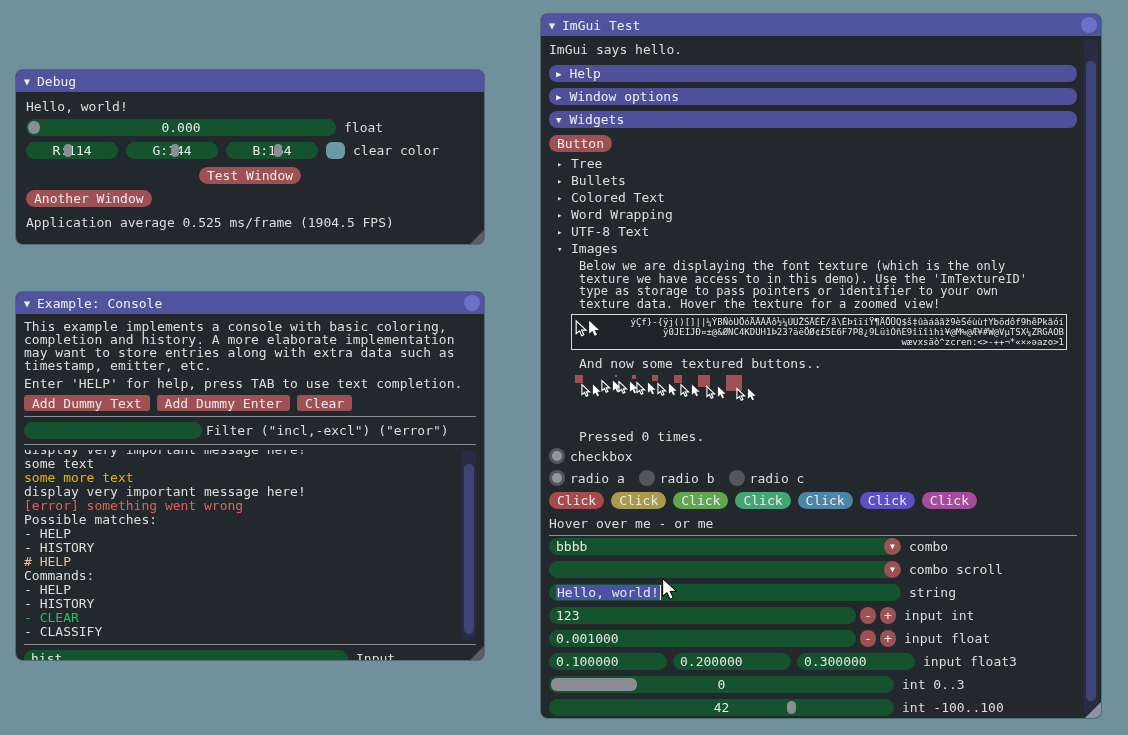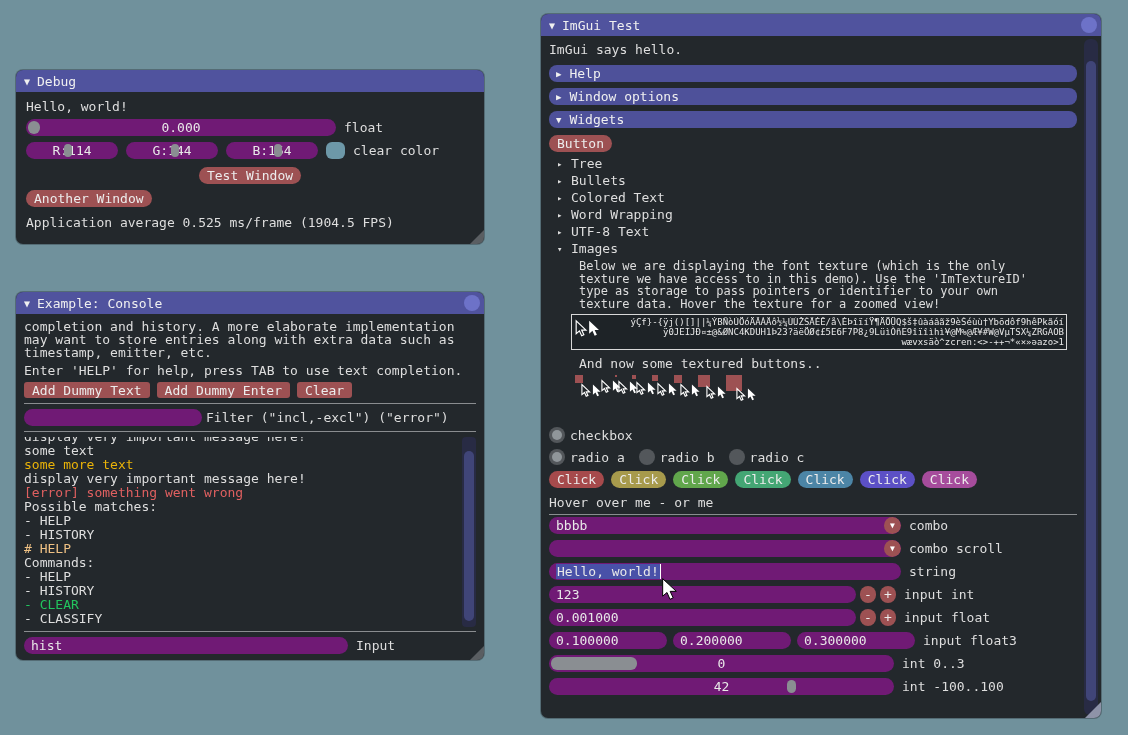--- a/index.html
+++ b/index.html
@@ -3,21 +3,21 @@
 <meta charset="utf-8">
 <style>
   html,body{margin:0;padding:0;}
   body{width:1128px;height:735px;background:#70919C;position:relative;overflow:hidden;
        font-family:"DejaVu Sans Mono","Liberation Mono",monospace;font-size:13px;color:#DEDEDE;}
   .win{position:absolute;background:#23282C;border-radius:7px;box-shadow:0 0 0 1px rgba(0,0,0,.25);overflow:hidden;}
   .titlebar{height:22px;background:#50539E;display:flex;align-items:center;padding:0 8px;color:#F0F0F0;position:relative;}
   .titlebar .tri{font-size:10px;margin-right:7px;}
   .closebtn{position:absolute;right:4px;top:3px;width:16px;height:16px;border-radius:50%;background:#6D72C8;}
   .content{padding:8px;position:relative;}
-  .frame{background:#701a75;border-radius:9px;height:17px;display:flex;align-items:center;position:relative;color:#E8E8E8;overflow:hidden;}
+  .frame{background:#14532d;border-radius:9px;height:17px;display:flex;align-items:center;position:relative;color:#E8E8E8;overflow:hidden;}
   .frame .center{width:100%;text-align:center;}
   .grab{position:absolute;top:2px;bottom:2px;background:#8A8E92;border-radius:6px;}
   .btn{background:#9D5153;border-radius:9px;height:17px;display:inline-flex;align-items:center;padding:0 8px;color:#ECECEC;}
   .btn.sq{border-radius:3px;height:16px;}
   .row{display:flex;align-items:center;margin-top:6px;}
   .lbl{margin-left:8px;white-space:nowrap;}
   .sep{height:1px;background:#8A8D90;margin:5px 0;}
   .header{background:#4E519A;border-radius:8px;height:17px;display:flex;align-items:center;padding:0 7px;margin-top:6px;color:#F0F0F0;}
   .header .tri{font-size:9px;margin-right:8px;}
   .treeitem{display:flex;align-items:center;height:17px;margin-left:8px;}
@@ -84,20 +84,21 @@
   <div class="grip" style="border-width:0 0 14px 14px;border-color:transparent transparent #5A5E62 transparent;"></div>
 </div>
 
 <div class="win" style="left:16px;top:292px;width:468px;height:368px;">
   <div class="titlebar">
     <span class="tri">▼</span>
     <span>Example: Console</span>
     <span class="closebtn"></span>
   </div>
   <div class="content" style="padding:6px 8px;">
+    <div class="log" style="line-height:13px;">This example implements a console with basic coloring,</div>
     <div class="log" style="line-height:13px;">completion and history. A more elaborate implementation</div>
     <div class="log" style="line-height:13px;">may want to store entries along with extra data such as</div>
     <div class="log" style="line-height:13px;">timestamp, emitter, etc.</div>
     <div class="log" style="line-height:13px;margin-top:5px;">Enter 'HELP' for help, press TAB to use text completion.</div>
     <div class="row" style="margin-top:5px;">
       <span class="btn sq" style="margin-right:7px;">Add Dummy Text</span>
       <span class="btn sq" style="margin-right:7px;">Add Dummy Enter</span>
       <span class="btn sq">Clear</span>
     </div>
     <div class="sep"></div>
@@ -264,20 +265,21 @@
             </svg></span></span>
       <span class="texbtn" style="padding:8px;"><span class="teximg">
         <svg class="cursvg" style="left:2px;top:4px;" width="11" height="16" viewBox="0 0 12 16">
               <path d="M1 1 L1 12 L3.8 9.6 L5.7 13.8 L7.6 12.9 L5.7 8.9 L9.4 8.9 Z" fill="none" stroke="#fff" stroke-width="1.2"></path>
             </svg>
         <svg class="cursvg" style="left:13px;top:4px;" width="11" height="16" viewBox="0 0 12 16">
               <path d="M1 1 L1 12 L3.8 9.6 L5.7 13.8 L7.6 12.9 L5.7 8.9 L9.4 8.9 Z" fill="#fff"></path>
             </svg></span></span>
     </div>
 
+    <div style="margin-left:30px;margin-top:6px;">Pressed 0 times.</div>
 
     <div class="row" style="margin-top:4px;">
       <span class="circle on"></span>
       <span>checkbox</span>
     </div>
     <div class="row" style="margin-top:6px;">
       <span class="circle on"></span>
       <span style="margin-right:14px;">radio a</span>
       <span class="circle"></span>
       <span style="margin-right:14px;">radio b</span>

